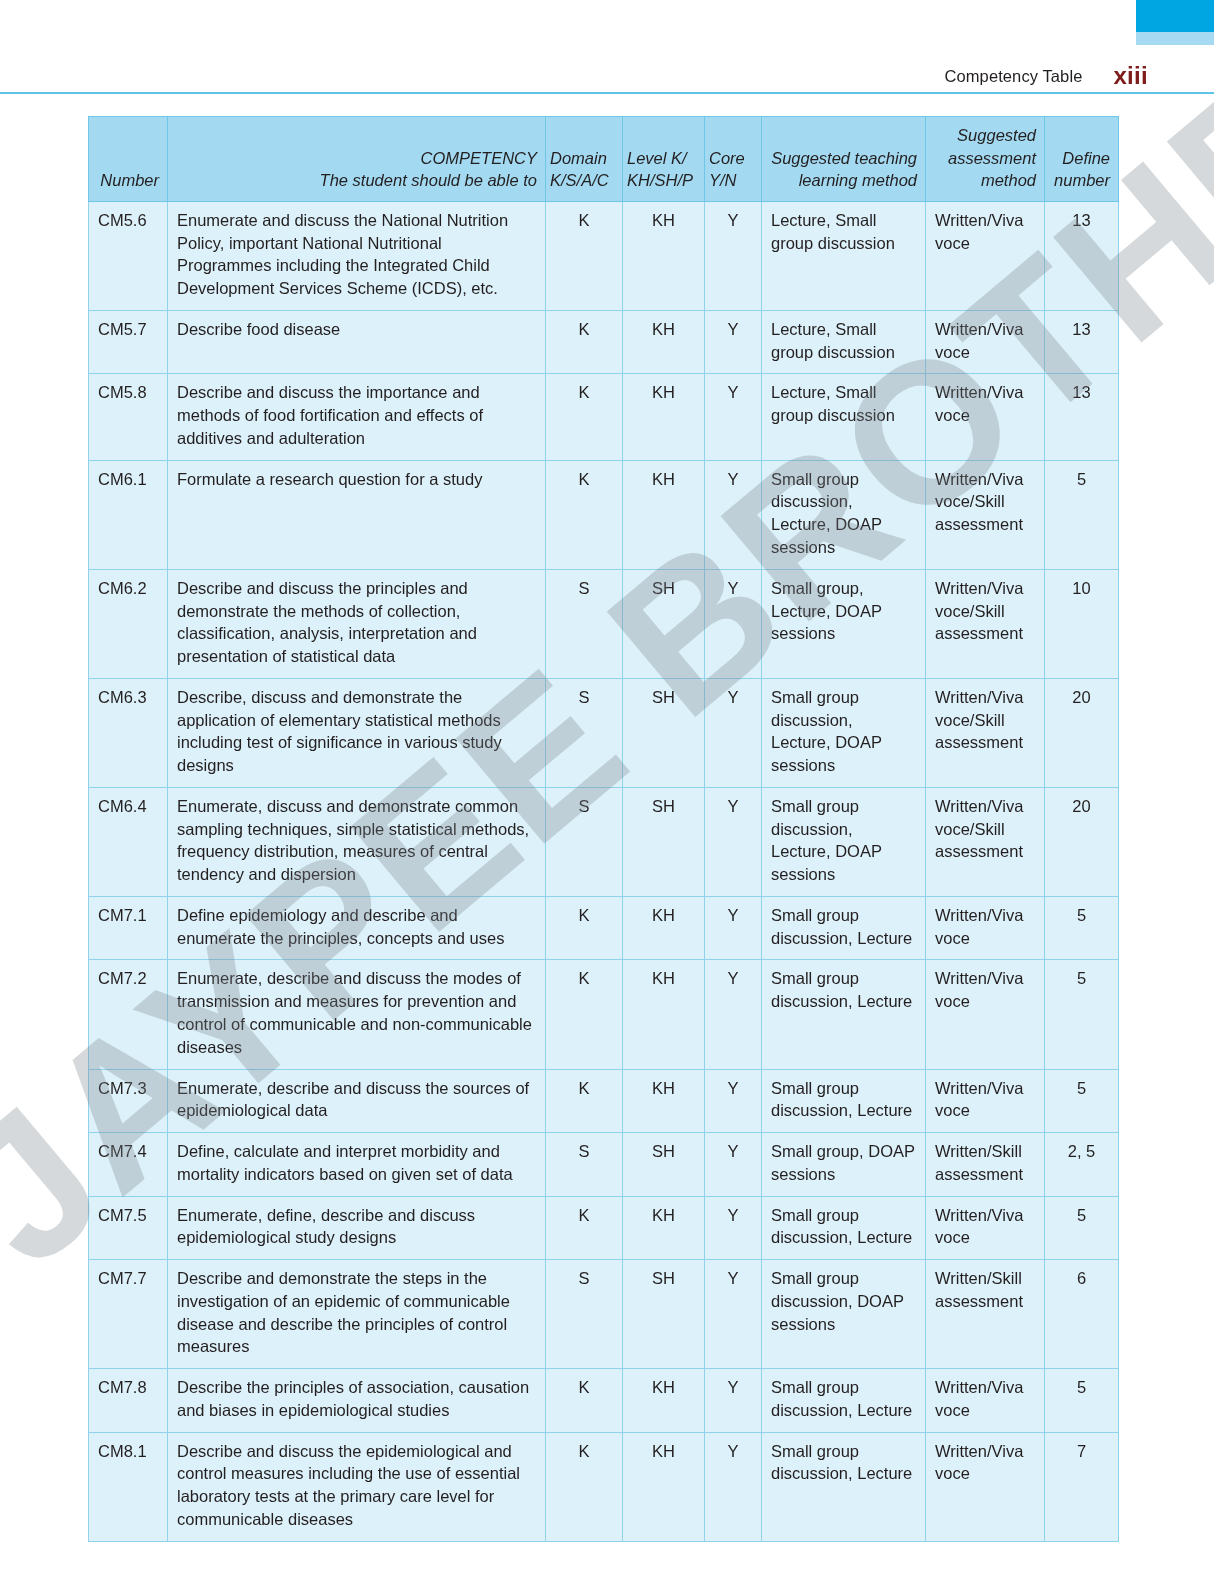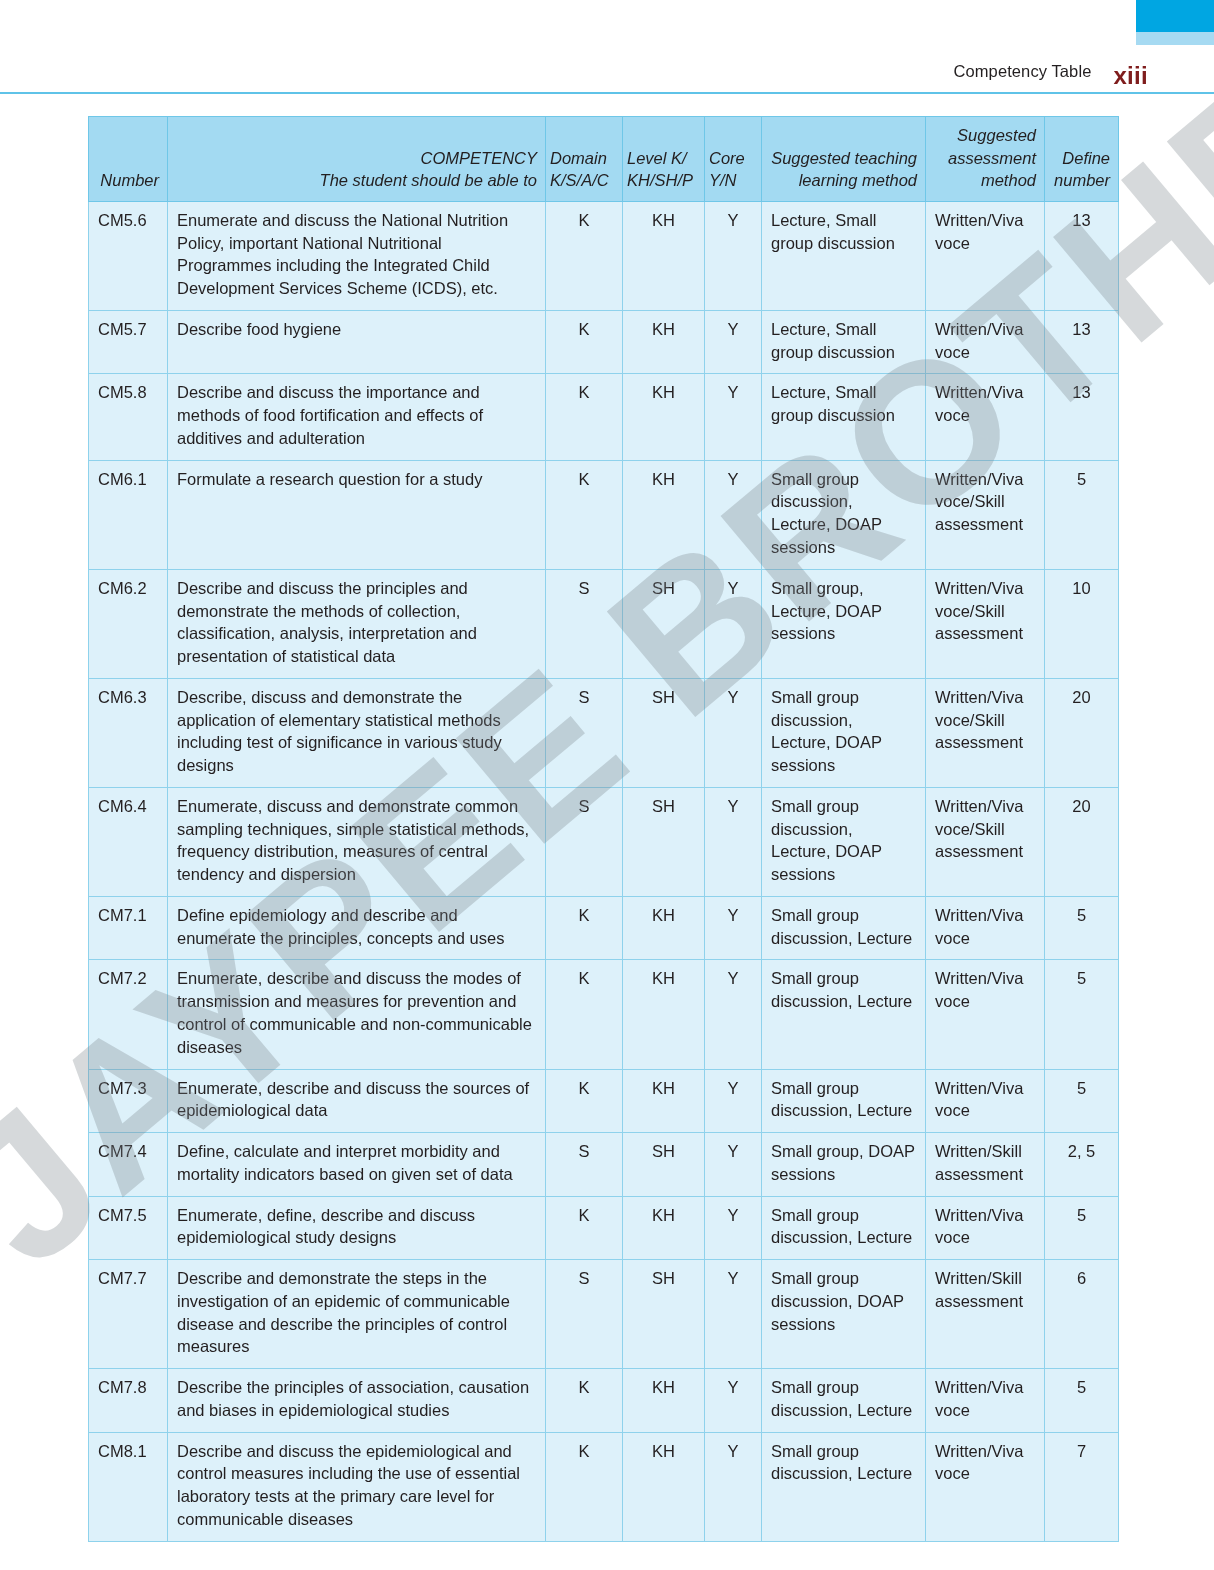--- a/index.html
+++ b/index.html
@@ -36,22 +36,22 @@
     height: 13px;
     background: #a6daf2;
   }
 
   
   #running-head {
     position: absolute;
     top: 62px;
     right: 66px;
     display: flex;
-    align-items: flex-start;
-    gap: 22px;
+    align-items: center;
+    gap: 31px;
   }
   #running-head .rh-title {
     font-size: 16.5px;
     color: #231f20;
     letter-spacing: .1px;
   }
   #running-head .rh-folio {
     font-size: 24px;
     font-weight: bold;
     color: #7f1d1d;
@@ -208,21 +208,21 @@
         <td>Enumerate and discuss the National Nutrition Policy, important National Nutritional Programmes including the Integrated Child Development Services Scheme (ICDS), etc.</td>
         <td class="ctr">K</td>
         <td class="ctr">KH</td>
         <td class="ctr">Y</td>
         <td>Lecture, Small group discussion</td>
         <td>Written/Viva voce</td>
         <td class="ctr">13</td>
       </tr>
       <tr>
         <td class="num">CM5.7</td>
-        <td>Describe food hygiene</td>
+        <td>Describe food disease</td>
         <td class="ctr">K</td>
         <td class="ctr">KH</td>
         <td class="ctr">Y</td>
         <td>Lecture, Small group discussion</td>
         <td>Written/Viva voce</td>
         <td class="ctr">13</td>
       </tr>
       <tr>
         <td class="num">CM5.8</td>
         <td>Describe and discuss the importance and methods of food fortification and effects of additives and adulteration</td>

